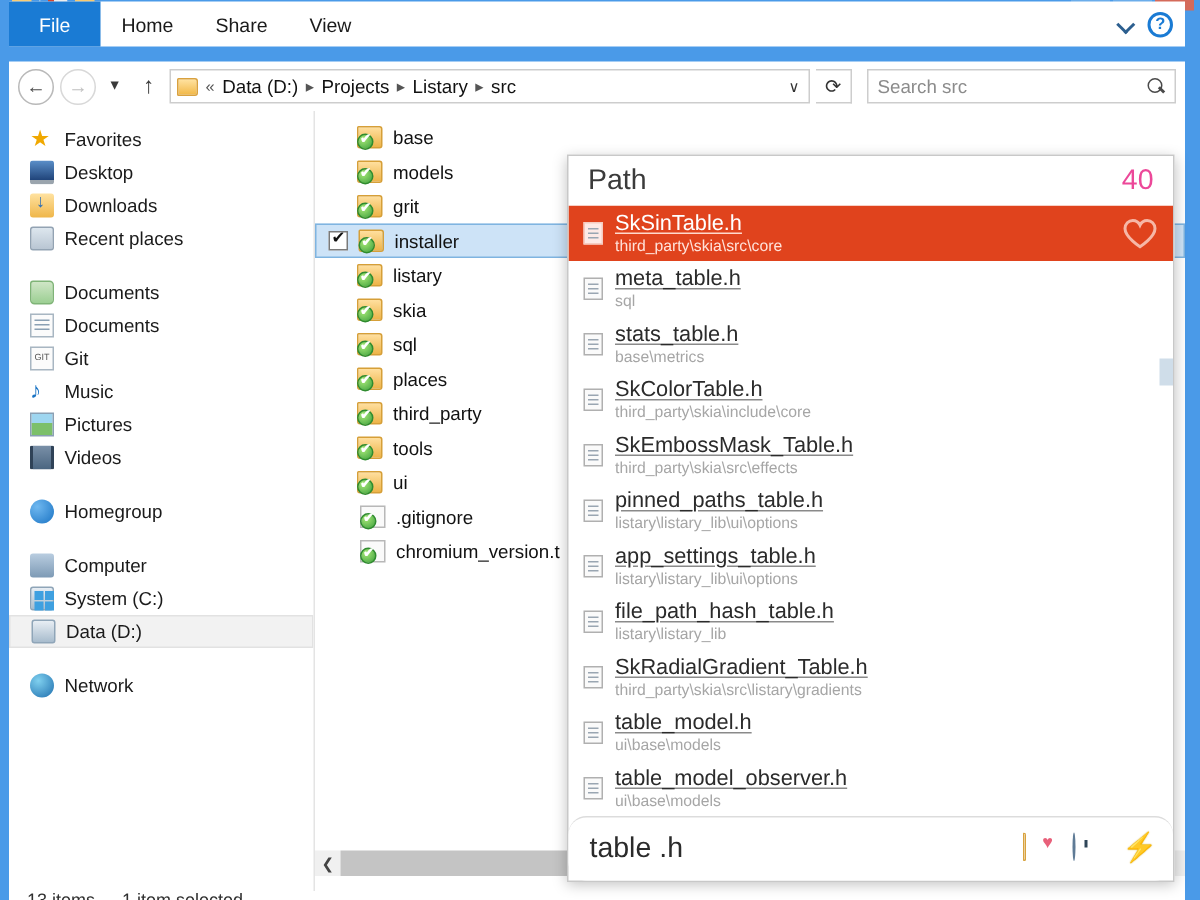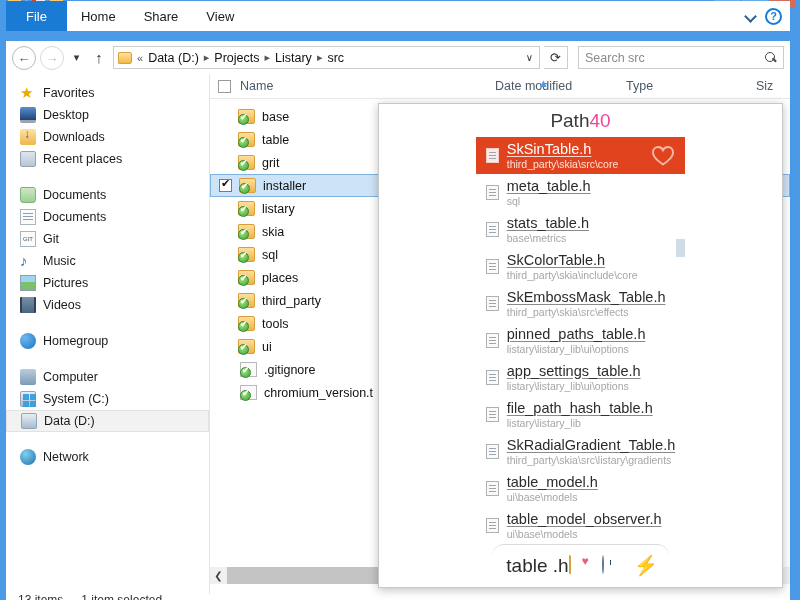--- a/index.html
+++ b/index.html
@@ -230,21 +230,20 @@
   }
   .statusbar .st-inner{ display:flex; gap:18px; line-height:12px;}
 
   
   .listary {
     position:absolute; left:378px; top:103px; width:405px; height:485px;
     background:#ffffff; border:1px solid #c8c8c8;
     box-shadow:0 2px 9px rgba(0,0,0,.25);
     z-index:20; display:flex; flex-direction:column;
     font-family:"Liberation Sans", sans-serif;
-    align-items:center;
   }
   .ls-head {
     height:33px; display:flex; align-items:center;
     padding:0 13px; font-size:19px; color:#3b3b3b; font-weight:400;
   }
   .ls-count { margin-left:auto; font-size:19px; color:#ec4899; }
   .ls-list { flex:1; overflow:hidden; position:relative; }
 
   .ls-item {
     height:37px; display:flex; align-items:center; gap:8px;
@@ -439,43 +438,35 @@
       <div class="nav-gap"></div>
 
       <div class="nav-row">
         <span class="nv-ico i-net"></span>
         <span>Network</span>
       </div>
     </div>
 
     <div class="filepane">
 
-      <div class="col-head">
-        <span class="head-cb"></span>
-        <span class="col-name">Name</span>
-        <span class="col-date">Date modified</span>
-        <span class="col-type">Type</span>
-        <span class="col-size">Siz</span>
-        <span class="col-sort">▲</span>
-      </div>
 
       <div class="filelist">
         <div class="frow">
           <span class="f-cb hidden"></span>
           <span class="f-ico f-folder">
               <span class="ovl-green"></span>
             </span>
           <span>base</span>
         </div>
         <div class="frow">
           <span class="f-cb hidden"></span>
           <span class="f-ico f-folder">
               <span class="ovl-green"></span>
             </span>
-          <span>table</span>
+          <span>models</span>
         </div>
         <div class="frow">
           <span class="f-cb hidden"></span>
           <span class="f-ico f-folder">
               <span class="ovl-green"></span>
             </span>
           <span>grit</span>
         </div>
         <div class="frow selected">
           <span class="f-cb checked"></span>

